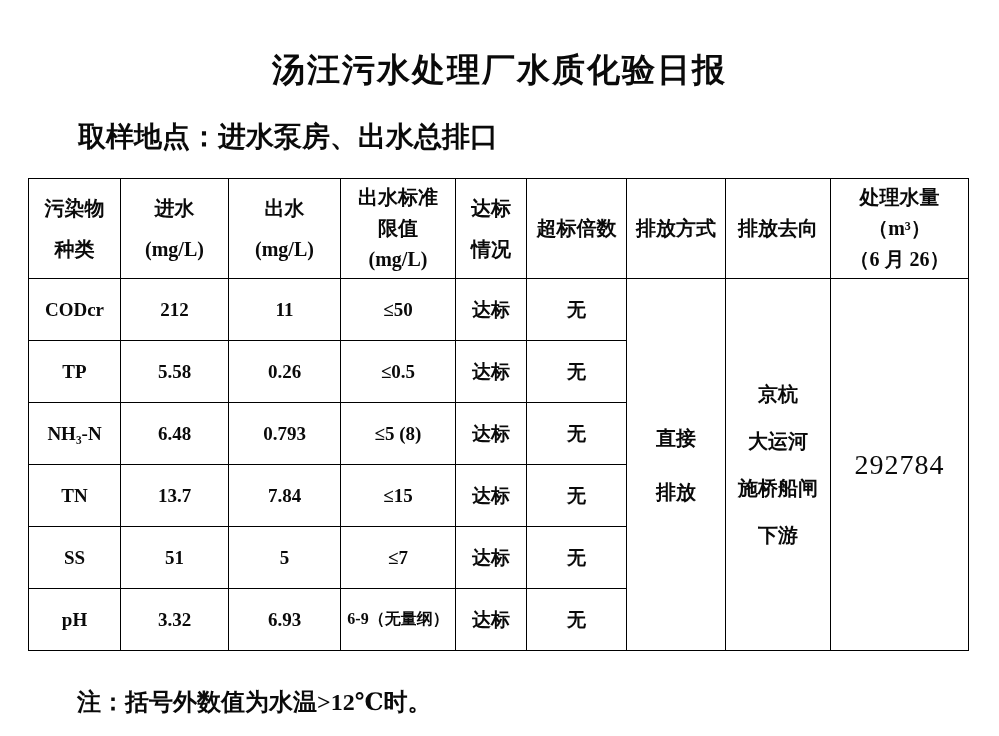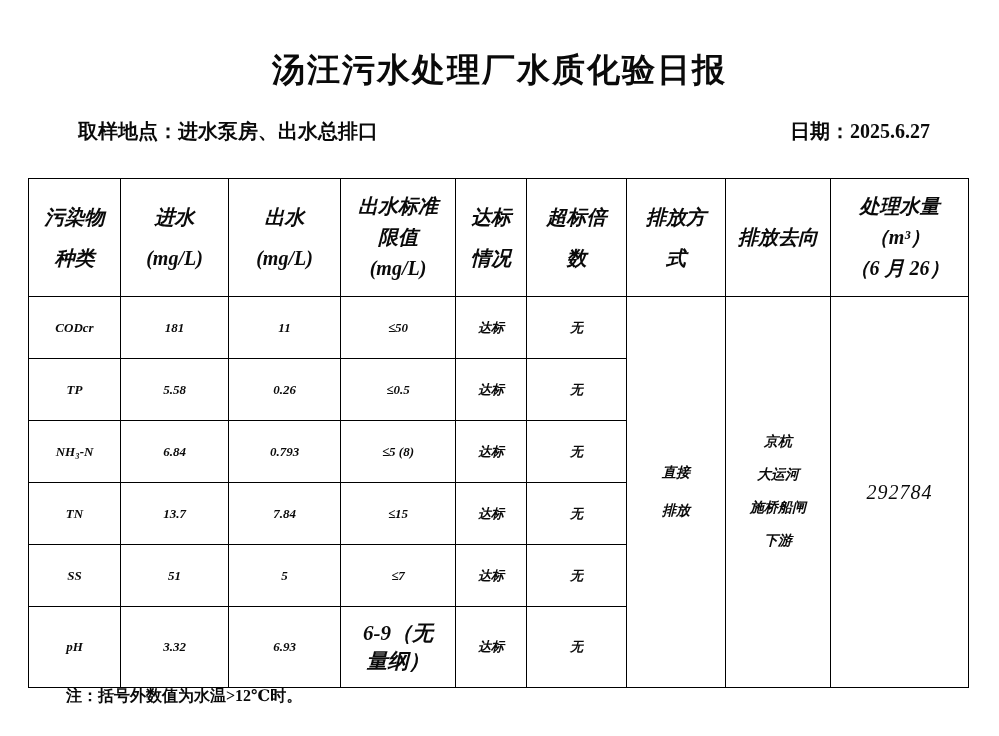--- a/index.html
+++ b/index.html
@@ -28,87 +28,85 @@
     white-space: nowrap;
   }
   .meta-row {
     position: absolute;
     top: 118px;
     left: 28px;
     width: 940px;
     display: flex;
     justify-content: space-between;
     align-items: baseline;
-    font-size: 20px;
+    font-size: 28px;
     font-weight: bold;
   }
   .meta-left  { margin-left: 50px; }
   .meta-right { margin-right: 38px; }
 
   table.report {
     position: absolute;
     top: 178px;
     left: 28px;
     width: 940px;
     border-collapse: collapse;
     table-layout: fixed;
   }
   .report th, .report td {
     border: 1.5px solid #000000;
     text-align: center;
     vertical-align: middle;
-    padding: 12px;
+    padding: 0;
     font-weight: bold;
     overflow: hidden;
-    font-style: italic;
   }
   .report thead tr { height: 100px; }
   .report tbody tr { height: 62px; }
   .report th {
     font-size: 20px;
     line-height: 2.05;
     white-space: pre-line;
     font-weight: bold;
   }
   .report th.tight { line-height: 1.55; }
-  .report td { font-size: 13px; }
+  .report td { font-size: 19px; }
   .report td.merged {
     white-space: pre-line;
-    font-size: 14px;
+    font-size: 20px;
   }
   .report td.method { line-height: 2.7; }
   .report td.dest   { line-height: 2.35; }
   .report td.volume {
     font-weight: normal;
-    font-size: 20px;
+    font-size: 28px;
     letter-spacing: 1px;
     white-space: nowrap;
   }
   
-  .report tbody tr:nth-child(6) td.limit { font-size: 21px; }
+  .report tbody tr:nth-child(6) td.limit { font-size: 16px; }
 
   .footer-note {
     position: absolute;
     top: 686px;
-    left: 66px;
-    font-size: 16px;
+    left: 77px;
+    font-size: 24px;
     font-weight: bold;
     white-space: nowrap;
   }
 </style>
 </head>
 <body>
 
 <div class="page">
 
   <div class="title">汤汪污水处理厂水质化验日报</div>
 
   <div class="meta-row">
     <div class="meta-left">取样地点：进水泵房、出水总排口</div>
-    <div class="meta-right">日期：2025.6.27</div>
   </div>
 
   <table class="report">
     <colgroup>
       <col style="width:92px">
         <col style="width:108px">
         <col style="width:112px">
       <col style="width:115px">
         <col style="width:71px">
         <col style="width:100px">
@@ -133,21 +131,21 @@
         <th>排放方式</th>
         <th>排放去向</th>
         <th class="tight">处理水量
 （m³）
 （6 月 26）</th>
       </tr>
     </thead>
     <tbody>
       <tr>
         <td>CODcr</td>
-        <td>181</td>
+        <td>212</td>
         <td>11</td>
         <td class="limit">≤50</td>
         <td>达标</td>
         <td>无</td>
         <td rowspan="6" class="merged method">直接
 排放</td>
         <td rowspan="6" class="merged dest">京杭
 大运河
 施桥船闸
 下游</td>
@@ -156,21 +154,21 @@
       <tr>
         <td>TP</td>
         <td>5.58</td>
         <td>0.26</td>
         <td class="limit">≤0.5</td>
         <td>达标</td>
         <td>无</td>
       </tr>
       <tr>
         <td>NH₃-N</td>
-        <td>6.84</td>
+        <td>6.48</td>
         <td>0.793</td>
         <td class="limit">≤5 (8)</td>
         <td>达标</td>
         <td>无</td>
       </tr>
       <tr>
         <td>TN</td>
         <td>13.7</td>
         <td>7.84</td>
         <td class="limit">≤15</td>

